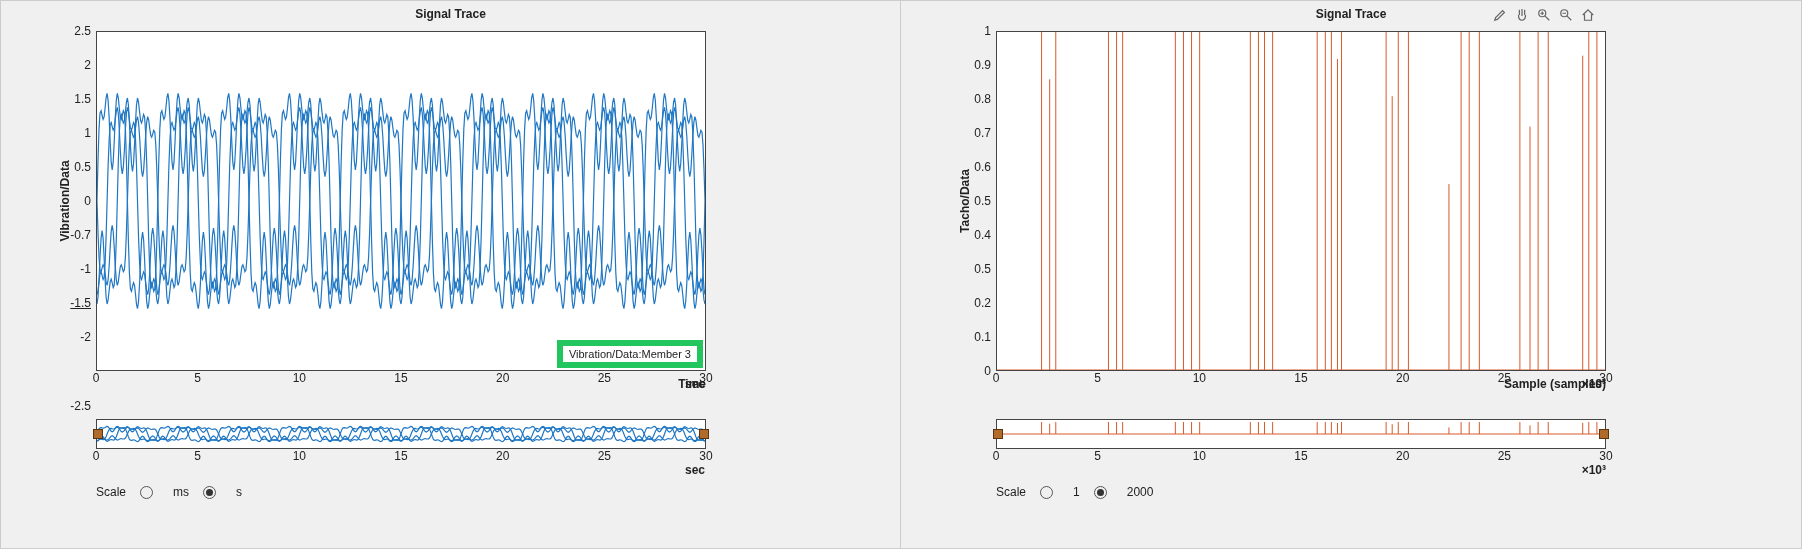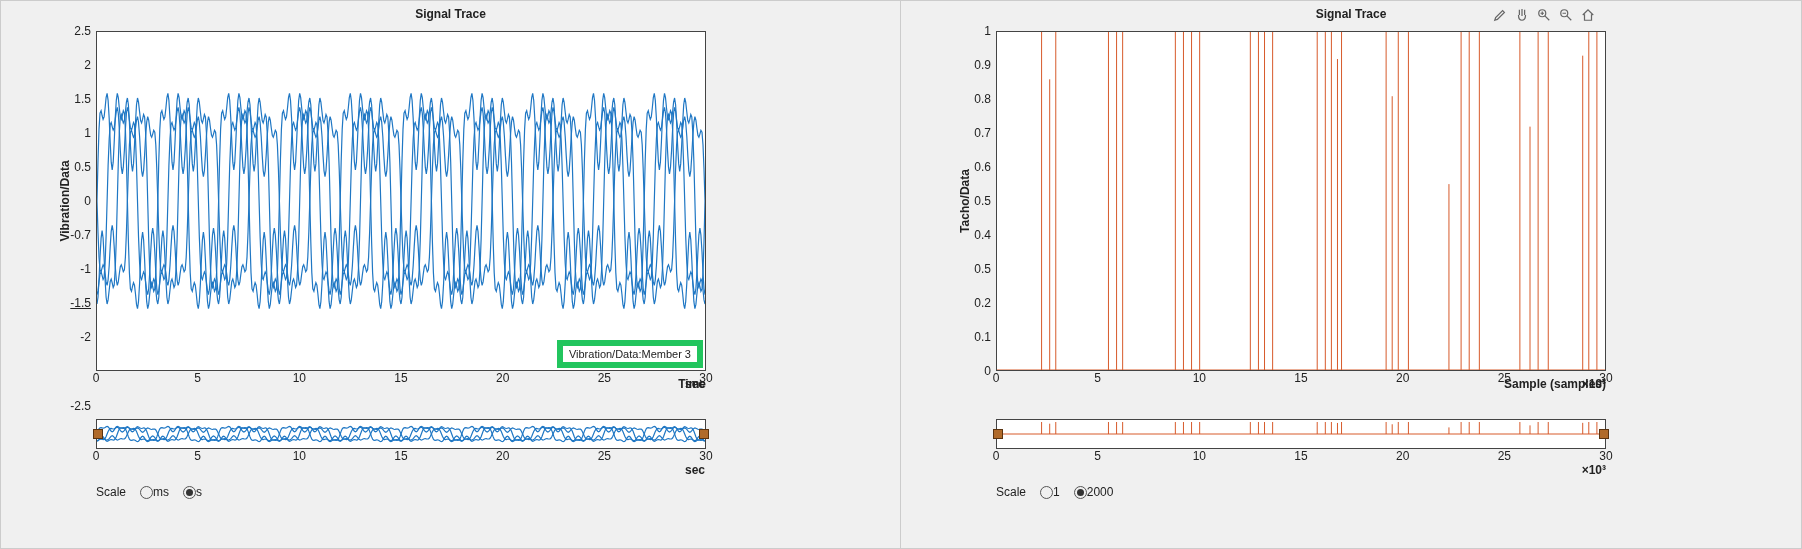--- a/index.html
+++ b/index.html
@@ -22,21 +22,21 @@
   .ticks-x div{position:absolute;top:0;transform:translateX(-50%)}
 
   .overview{position:absolute;left:95px;top:418px;width:610px;height:30px;background:#fff;border:1px solid #444;box-sizing:border-box}
   .ov-ticks-x{position:absolute;left:95px;top:448px;width:610px;height:16px}
   .ov-ticks-x div{position:absolute;top:0;transform:translateX(-50%)}
   .ov-unit{position:absolute;right:195px;top:462px;font-weight:bold}
   .handle{position:absolute;width:8px;height:8px;background:#b06a2a;border:1px solid #5a3310;top:50%;transform:translateY(-50%)}
   .handle.left{left:-4px}.handle.right{right:-4px}
 
   .scale-row{position:absolute;left:95px;top:484px;display:flex;align-items:center;gap:14px}
-  .scale-row label{display:flex;align-items:flex-end;gap:0;cursor:pointer}
+  .scale-row label{display:flex;align-items:flex-end;gap:20px;cursor:pointer}
   .radio{appearance:none;width:13px;height:13px;border:1px solid #555;border-radius:50%;position:relative;margin:0}
   .radio:checked::after{content:"";position:absolute;left:2px;top:2px;width:7px;height:7px;border-radius:50%;background:#333}
 
   
   .annot{position:absolute;right:2px;bottom:2px;background:rgba(255,255,255,0.8);border:6px solid #22c55e;padding:2px 6px;font-size:11px}
 
   
   .toolbar{position:absolute;right:205px;top:6px;display:flex;gap:6px}
   .tb-btn{width:16px;height:16px;display:flex;align-items:center;justify-content:center;color:#666;cursor:pointer}
   .tb-btn svg{width:14px;height:14px;stroke:#666;stroke-width:1.4;fill:none}

